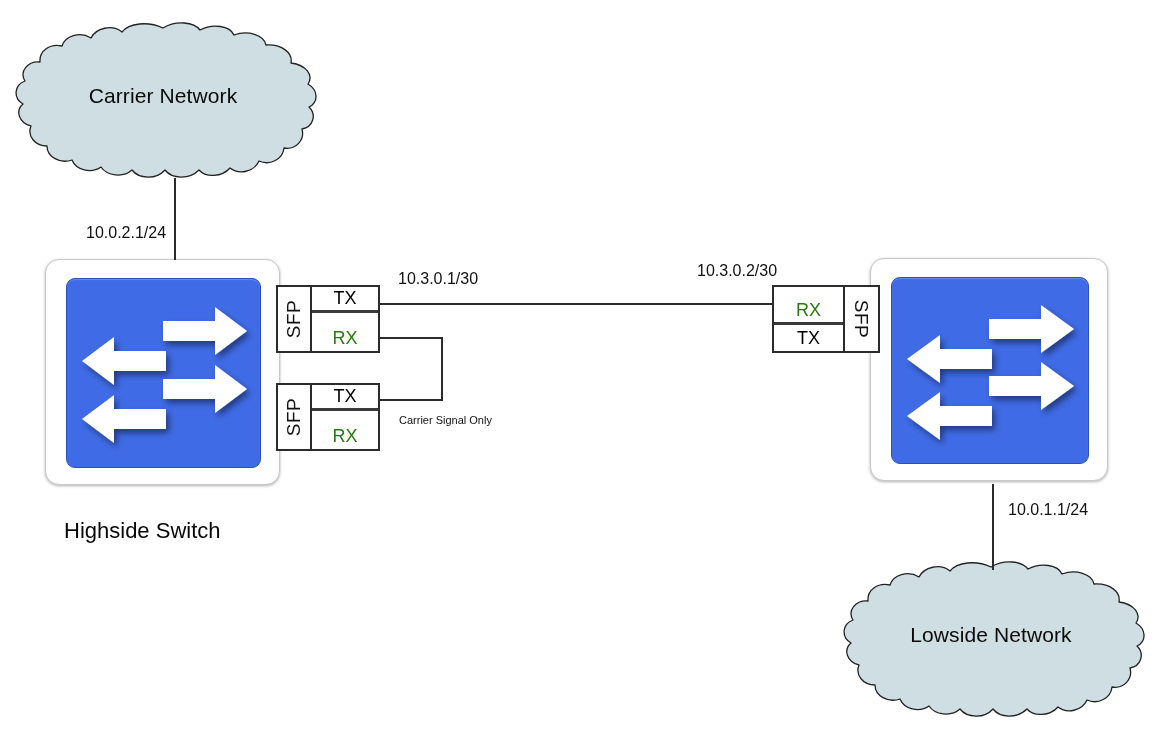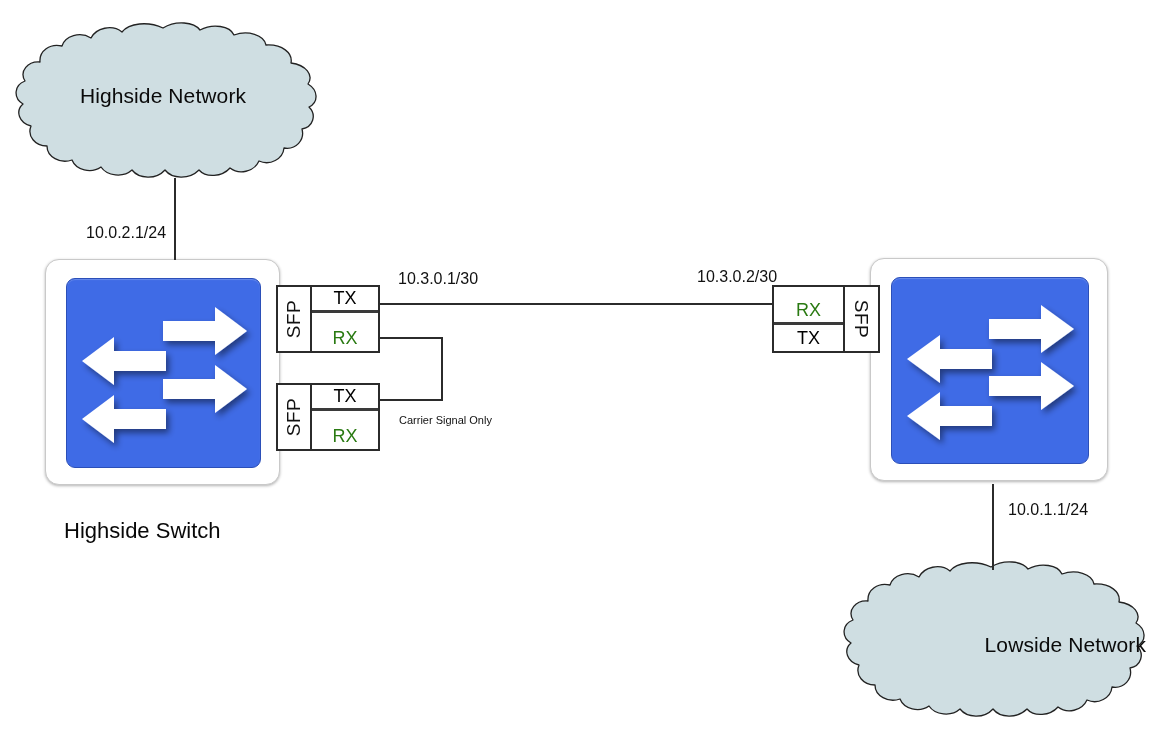--- a/index.html
+++ b/index.html
@@ -155,21 +155,21 @@
                C52,142 39,135 39,124
                C27,124 19,114 23,104
                C11,101 7,89 15,82
                C5,76 6,63 17,59
                C11,49 20,39 32,40
                C31,29 42,21 54,24
                C57,14 72,9 83,16
                C88,6 104,2 114,10
                C121,1 140,-1 155,6 Z" fill="#cfdee2" stroke="#222222" stroke-width="1.3" stroke-linejoin="round"></path>
     </svg>
-    <div class="cloud-label" style="top:62px;">Highside Network</div>
+    <div class="cloud-label" style="top:62px;">Carrier Network</div>
   </div>
 
   <div class="wire-v" style="left:174px; top:178px; height:82px;"></div>
   <div class="ip-label" style="left:86px; top:224px;">10.0.2.1/24</div>
 
   <div class="switch" style="left:45px; top:259px; width:235px; height:226px;">
     <div class="switch-inner" style="left:20px; top:18px; width:195px; height:190px;">
       <svg width="195" height="190" viewBox="0 0 195 190">
         <defs>
           <filter id="ashadow1" x="-30%" y="-30%" width="180%" height="180%">
@@ -212,21 +212,21 @@
       <div class="sfp-port port-rx divider-below">RX</div>
       <div class="sfp-port port-tx">TX</div>
     </div>
     <div class="sfp-label-cell right" style="width:35px;">
       <span class="sfp-label-text down">SFP</span>
     </div>
   </div>
 
   <div class="wire-h" style="left:380px; top:303px; width:392px;"></div>
   <div class="ip-label" style="left:398px; top:270px;">10.3.0.1/30</div>
-  <div class="ip-label" style="left:697px; top:268px;">10.3.0.2/30</div>
+  <div class="ip-label" style="left:697px; top:262px;">10.3.0.2/30</div>
 
   <div class="wire-h" style="left:380px; top:337px; width:63px;"></div>
   <div class="wire-v" style="left:441px; top:337px; height:64px;"></div>
   <div class="wire-h" style="left:380px; top:399px; width:63px;"></div>
   <div class="note-label" style="left:399px; top:414px;">Carrier Signal Only</div>
 
   <div class="switch" style="left:870px; top:258px; width:238px; height:223px;">
     <div class="switch-inner" style="left:20px; top:18px; width:198px; height:187px;">
       <svg width="198" height="187" viewBox="0 0 198 187">
         <defs>
@@ -268,16 +268,16 @@
                C52,142 39,135 39,124
                C27,124 19,114 23,104
                C11,101 7,89 15,82
                C5,76 6,63 17,59
                C11,49 20,39 32,40
                C31,29 42,21 54,24
                C57,14 72,9 83,16
                C88,6 104,2 114,10
                C121,1 140,-1 155,6 Z" fill="#cfdee2" stroke="#222222" stroke-width="1.3" stroke-linejoin="round"></path>
     </svg>
-    <div class="cloud-label" style="top:72px;text-align:right;">Lowside Network</div>
+    <div class="cloud-label" style="top:62px;">Lowside Network</div>
   </div>
 
 </div>
 
 </body></html>

